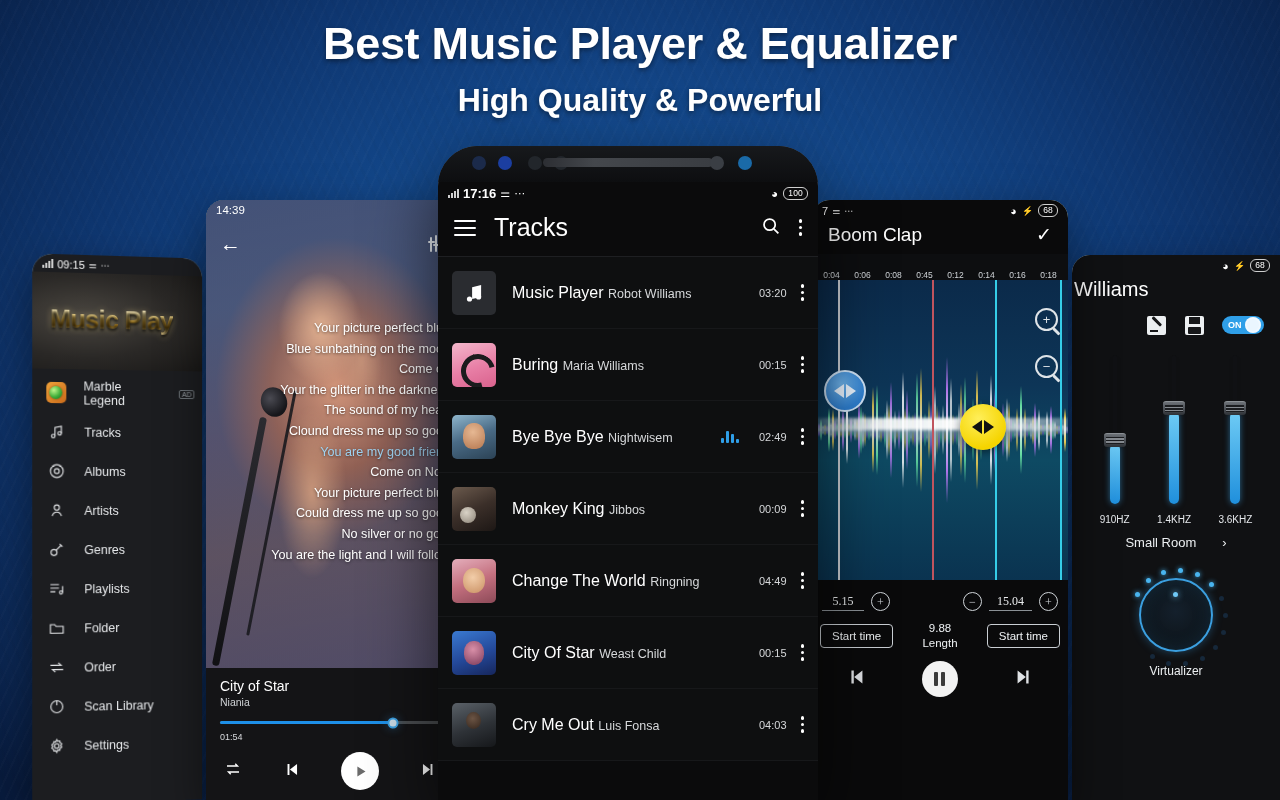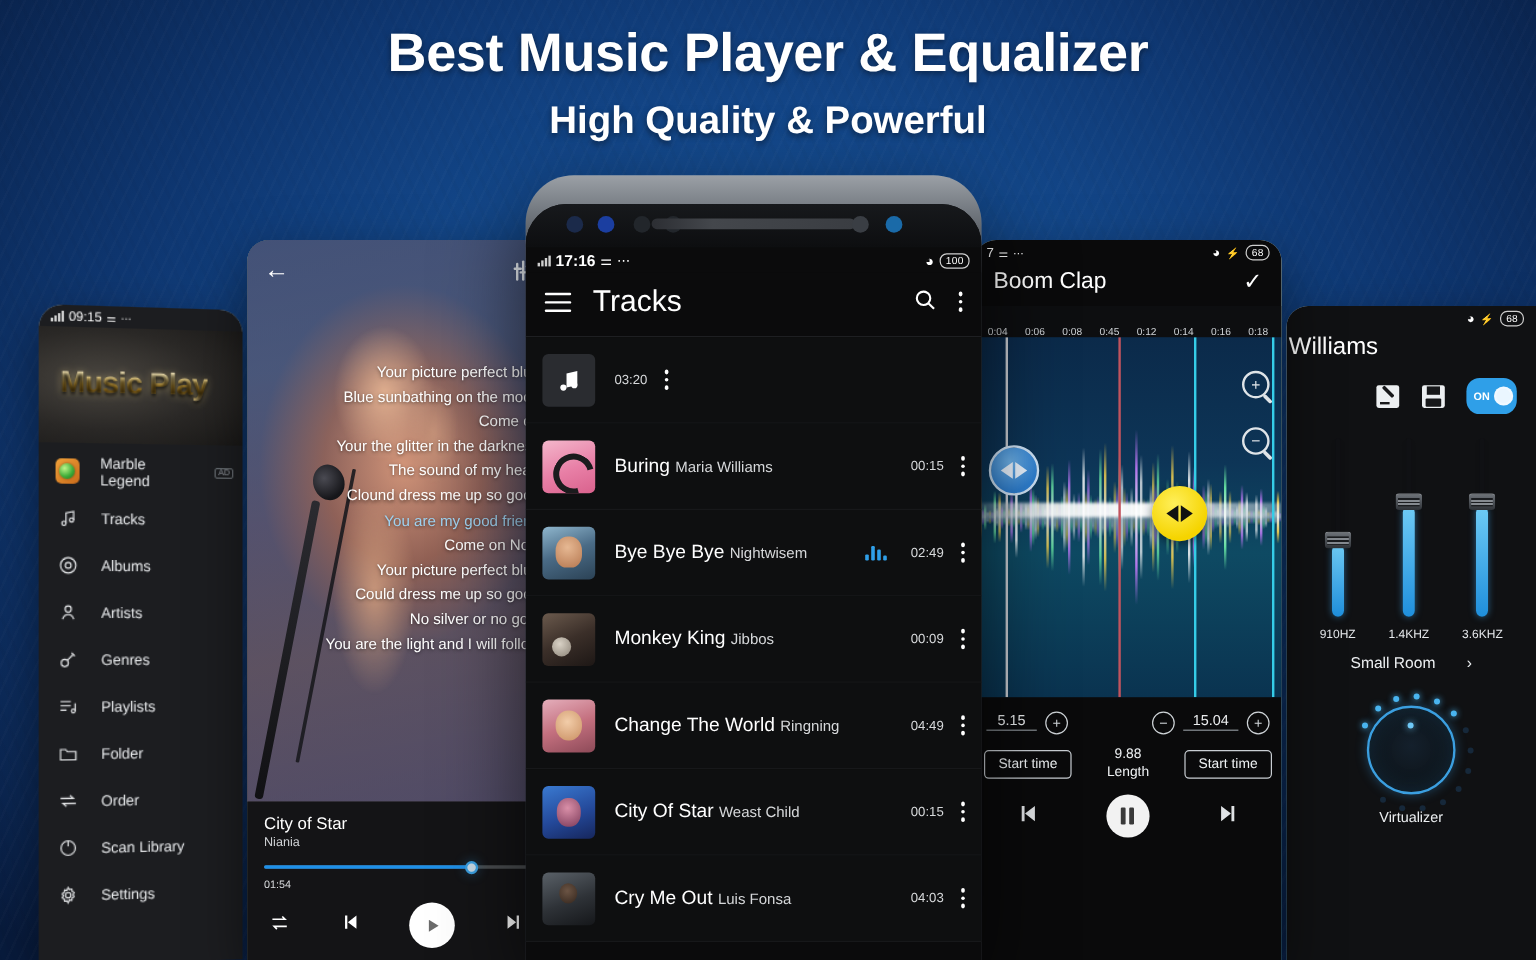--- a/index.html
+++ b/index.html
@@ -174,21 +174,21 @@
 
   
   #phone3{
     left:438px; top:146px; width:380px; height:654px;
     border-radius:40px 40px 0 0;
     background:linear-gradient(180deg,#9ba0a6 0%, #6f757c 5%, #3a3d42 12%, #2a2c30 100%);
     padding:8px 8px 0 8px;
     box-shadow:0 26px 70px rgba(0,0,0,.62);
     z-index:30;
   }
-  #phone3 .screen{ border-radius:34px 34px 0 0; background:#0b0b0c;margin-top:24px; }
+  #phone3 .screen{ border-radius:34px 34px 0 0; background:#0b0b0c; }
   .p3-notchrow{
     height:36px; position:relative;
     background:linear-gradient(180deg,#17191c,#0d0e10);
   }
   .p3-notchrow .dot{ position:absolute; top:10px; width:14px; height:14px; border-radius:50%; }
   .p3-pill{
     position:absolute; top:12px; left:50%; transform:translateX(-50%);
     width:170px; height:9px; border-radius:6px;
     background:linear-gradient(90deg,#2c2e33,#44474c 30%,#3a3d42);
   }
@@ -296,21 +296,21 @@
   .handle-yellow{
     position:absolute; left:148px; top:124px; width:46px;height:46px;border-radius:50%;
     background:radial-gradient(circle at 40% 32%, #ffef5a, #f5d400 70%);
     display:flex; align-items:center; justify-content:center; gap:2px;
     box-shadow:0 2px 8px rgba(0,0,0,.5);
   }
   .arrL{ width:0;height:0;border-top:7px solid transparent;border-bottom:7px solid transparent;border-right:10px solid #111; }
   .arrR{ width:0;height:0;border-top:7px solid transparent;border-bottom:7px solid transparent;border-left:10px solid #111; }
   .handle-blue .arrL,.handle-blue .arrR{ border-right-color:#eaf4ff; border-left-color:#eaf4ff; }
   .p4-nums{ display:flex; align-items:center; justify-content:space-between; padding:12px 10px 4px 10px; }
-  .numgrp{ display:flex; align-items:flex-start; gap:7px; }
+  .numgrp{ display:flex; align-items:flex-end; gap:7px;font-family:Liberation Serif, serif; }
   .numgrp .val{
     color:#e9ebed; font-size:12px; border-bottom:1px solid #8b9196; padding:0 8px 1px 8px; min-width:42px; text-align:center;
   }
   .circbtn{
     width:19px;height:19px;border-radius:50%;border:1.5px solid #cfd4d8;color:#cfd4d8;
     display:flex;align-items:center;justify-content:center;font-size:12px;line-height:1;
   }
   .p4-mid{ display:flex; align-items:center; justify-content:space-between; padding:6px 8px 0 8px; }
   .sbtn{
     border:1px solid #c9ced3; border-radius:4px; color:#eef1f3; font-size:11.5px;
@@ -341,21 +341,21 @@
     content:""; position:absolute; left:4px; top:4px; width:12px;height:2.5px;background:#17181a;
     transform:rotate(45deg); border-radius:1px;
   }
   .sqicon.pencil::before{
     content:""; position:absolute; left:3px; bottom:3px; width:8px;height:2px;background:#17181a;
   }
   .saveicon{ width:19px;height:19px;background:#eceff1;border-radius:2px;position:relative; }
   .saveicon::after{ content:""; position:absolute; left:4px; top:1px; width:11px;height:7px;background:#17181a; }
   .saveicon::before{ content:""; position:absolute; left:3px; bottom:1px; width:13px;height:7px;background:#17181a;border-radius:1px; }
   .toggle{
-    width:42px;height:30px;border-radius:11px;background:#2f9fe8;
+    width:42px;height:18px;border-radius:11px;background:#2f9fe8;
     display:flex;align-items:center;justify-content:space-between;padding:0 3px;
   }
   .toggle .tl{ color:#fff; font-size:9px; font-weight:bold; padding-left:3px; }
   .toggle .kn{ width:16px;height:16px;border-radius:50%;background:#eaf6ff;
     box-shadow:0 0 0 2px rgba(255,255,255,.35) inset; }
   .p5-sliders{ display:flex; justify-content:space-around; padding:20px 14px 0 14px; height:190px; }
   .sl{ display:flex; flex-direction:column; align-items:center; }
   .sl .track2{
     position:relative; width:12px; height:160px; border-radius:6px;
     background:linear-gradient(180deg,#0f1012,#0f1012);
@@ -522,20 +522,28 @@
 
     </div>
   </div>
 </div>
 
 <div class="phone" id="phone2">
   <div class="screen">
     <div class="p2-photo">
       <div class="p2-mic"></div>
     </div>
+    <div class="statusbar" style="position:relative;z-index:3">
+      <div class="sb-left">
+        <span style="font-size:11.5px">14:39</span>
+      </div>
+      <div class="sb-right">
+        <span style="font-size:11px">◕</span>
+      </div>
+    </div>
     <div class="p2-top">
       <span class="p2-back">←</span>
       <span class="p2-eq">
           <i></i>
           <i></i>
           <i></i>
         </span>
     </div>
 
     <div class="p2-lyrics">
@@ -639,20 +647,24 @@
     </div>
 
     <div>
       <div class="track">
         <span class="thumb th-note">
           <svg width="24" height="24" viewBox="0 0 24 24" fill="#fff">
               <circle cx="7.5" cy="18" r="2.6"></circle>
               <path d="M10.1 18V6.2l9-2.1V16"></path>
               <circle cx="16.6" cy="16" r="2.6"></circle>
             </svg>
+        </span>
+        <span class="meta">
+          <span class="t">Music Player</span>
+          <span class="a">Robot Williams</span>
         </span>
         <span class="right">
           <span class="dur">03:20</span>
           <span class="p3-dots">
               <span></span>
               <span></span>
               <span></span>
             </span>
         </span>
       </div>

